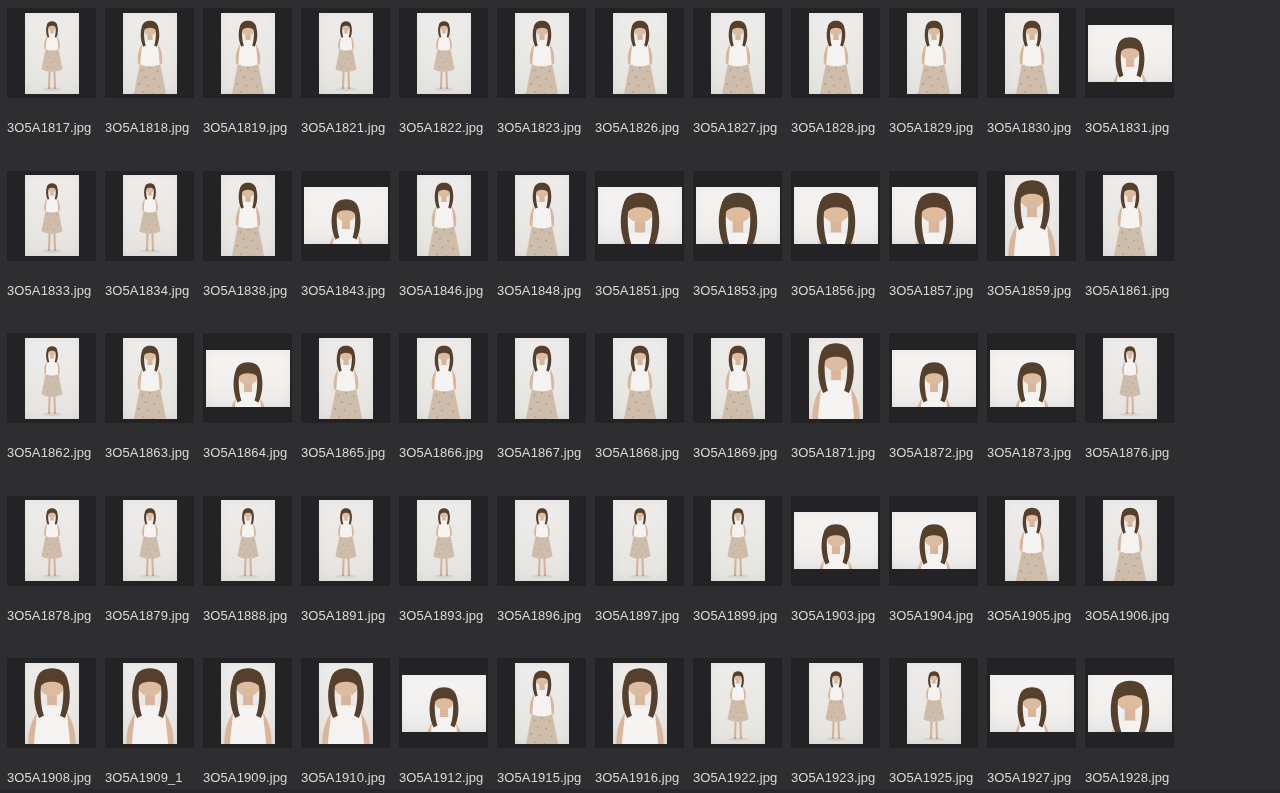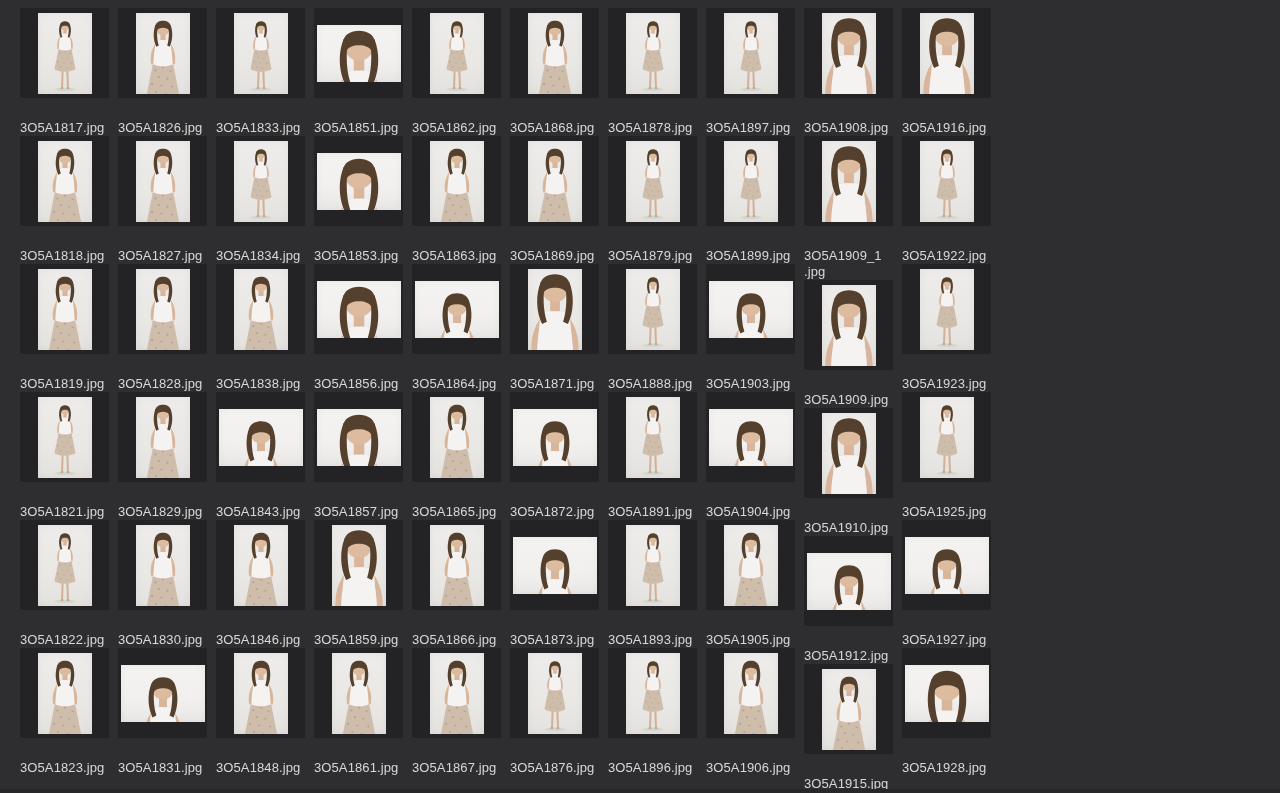--- a/index.html
+++ b/index.html
@@ -12,22 +12,22 @@
   }
   *{margin:0;padding:0;box-sizing:border-box;}
   html,body{width:1280px;height:793px;overflow:hidden;}
   body{
     background:var(--page-bg);
     font-family:"Liberation Sans", sans-serif;
     position:relative;
   }
   .grid{
     width:1280px;height:793px;
-    padding:8px 0 0 20px;
-    display:flex;flex-wrap:wrap;align-content:flex-start;flex-direction:column;
+    padding:8px 0 0 7px;
+    display:flex;flex-wrap:wrap;align-content:flex-start;
   }
   .cell{
     width:98px;height:162.5px;
     flex:0 0 98px;
     position:relative;
   }
   .thumb-box{
     width:89px;height:90px;
     background:var(--cell-bg);
     display:flex;align-items:center;justify-content:center;

